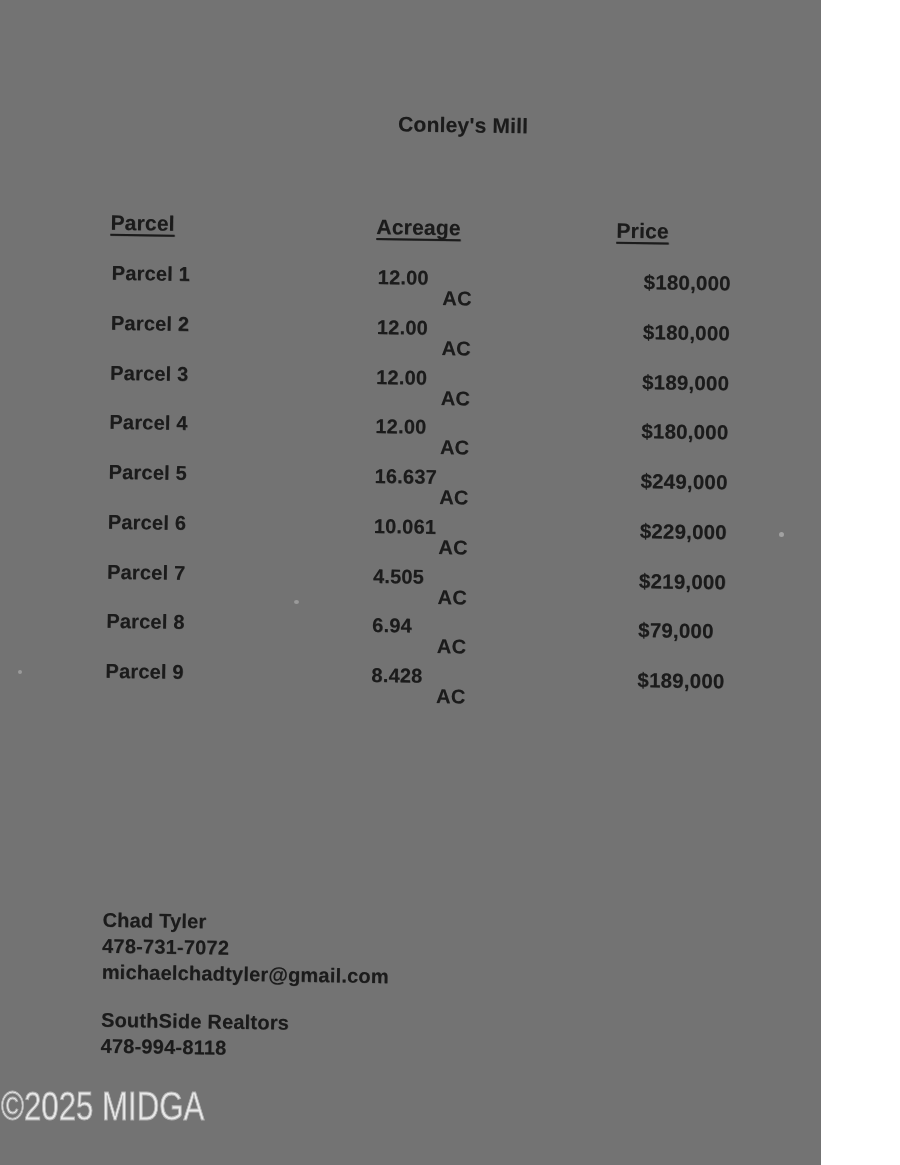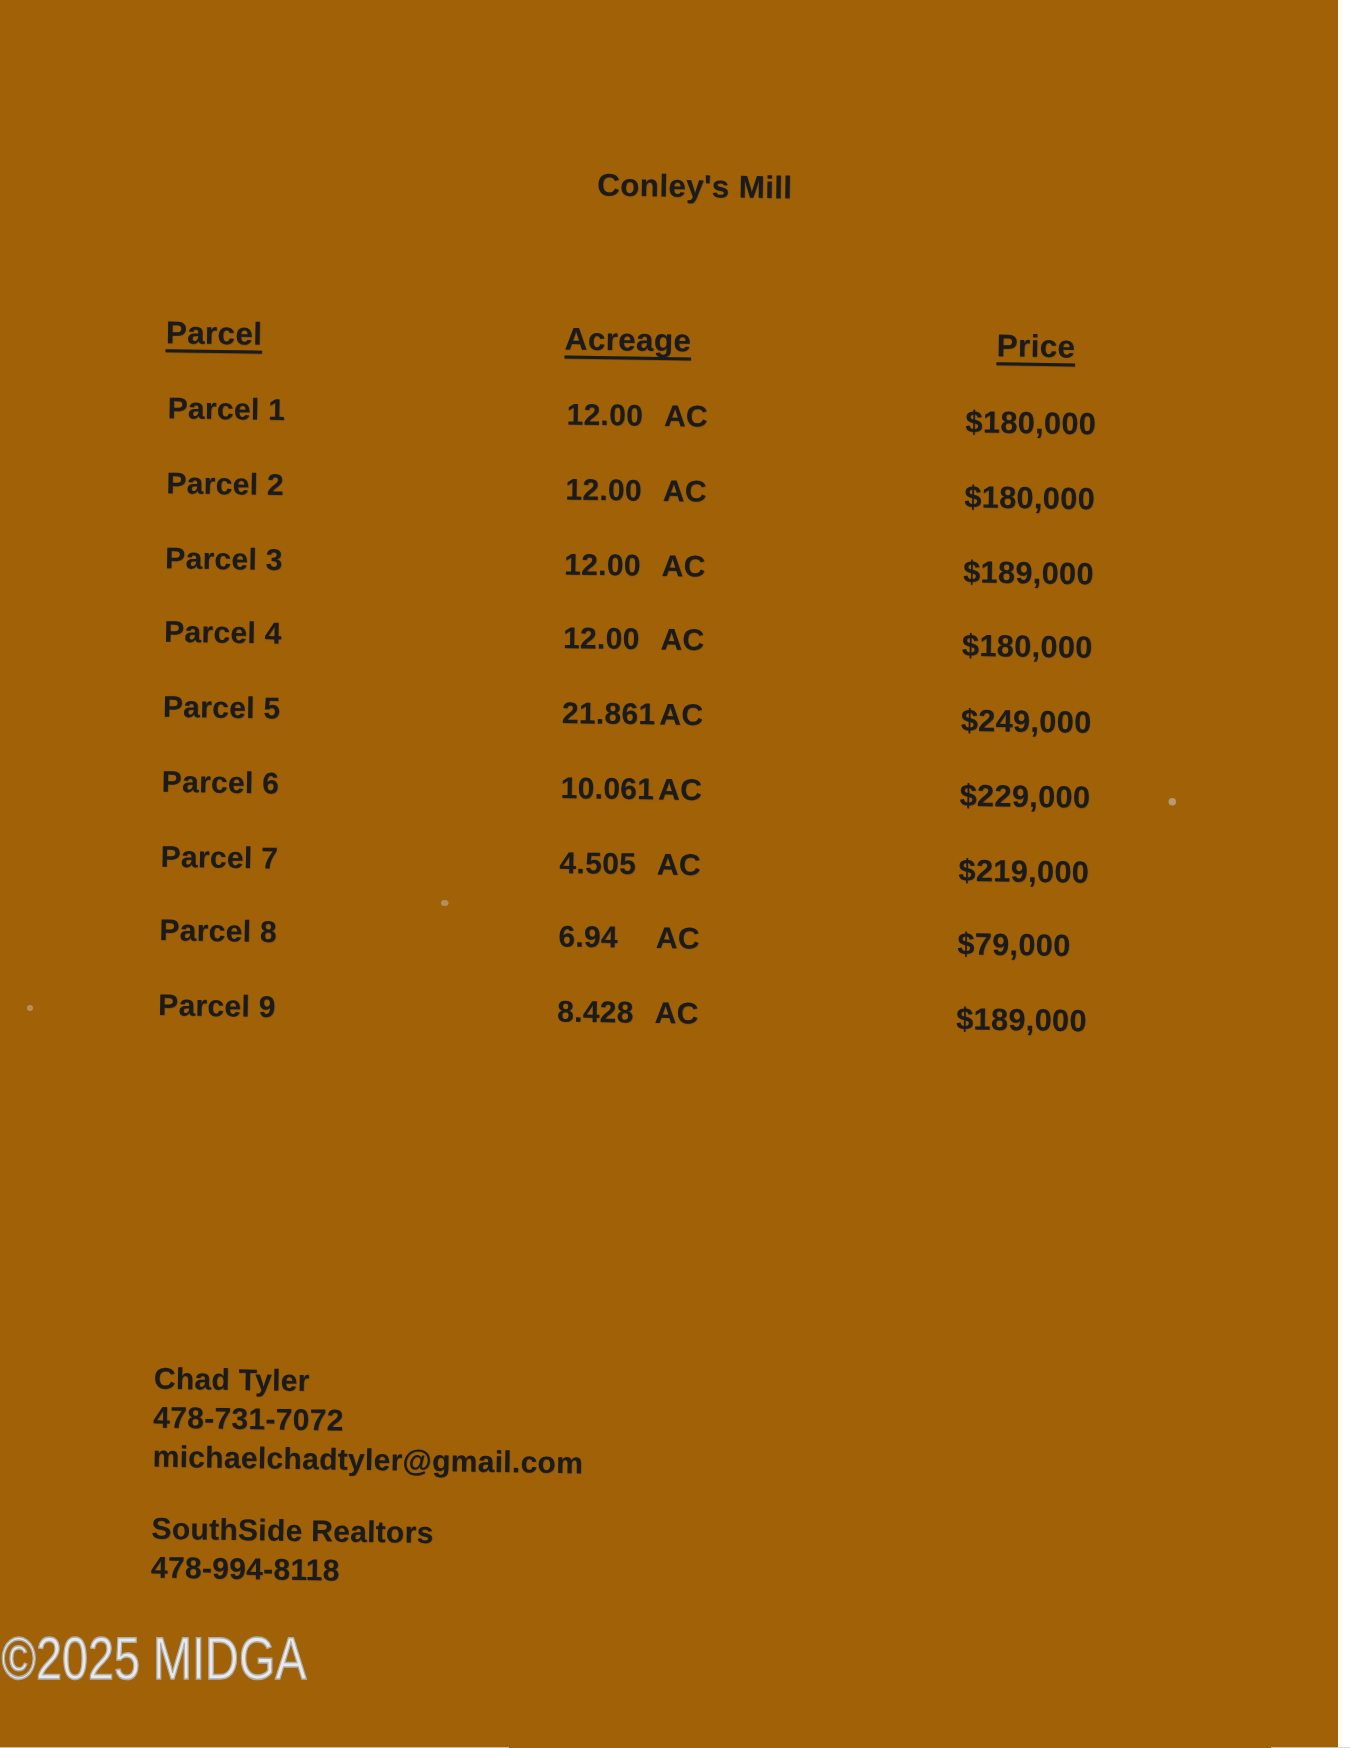--- a/index.html
+++ b/index.html
@@ -2,23 +2,23 @@
 <html><head>
 <meta charset="utf-8">
 <style>
   html, body {
     margin: 0;
     padding: 0;
     background: #ffffff;
   }
   .page {
     position: relative;
-    width: 892px;
+    width: 821px;
     height: 1165px;
-    background: #a16207;
+    background: #737373;
     overflow: hidden;
     font-family: "Liberation Sans", sans-serif;
     font-weight: 700;
     color: #1b1b1b;
   }
   
   .scan-content {
     position: absolute;
     inset: 0;
     transform: rotate(0.9deg);
@@ -35,31 +35,31 @@
   .thead-cell {
     position: absolute;
     top: 209px;
     font-size: 21px;
     text-decoration: underline;
     text-decoration-thickness: 2.2px;
     text-underline-offset: 4px;
   }
   .h-parcel { left: 114px; }
   .h-acre   { left: 380px; }
-  .h-price  { left: 668px; }
+  .h-price  { left: 620px; }
   .trow {
     position: absolute;
     left: 0;
     width: 100%;
     height: 26px;
     font-size: 20px;
   }
   .c-parcel { position: absolute; left: 116px; }
   .c-acre   { position: absolute; left: 382px; text-align: center; }
-  .c-unit   { position: absolute; left: 447px; }
+  .c-unit   { position: absolute; left: 447px; margin-top: 20px; }
   .c-price  { position: absolute; left: 648px; font-size: 20.5px; }
   .contact-block {
     position: absolute;
     left: 117px;
     top: 905px;
     font-size: 20px;
     line-height: 26px;
   }
   .contact-gap { height: 22px; }
   
@@ -119,21 +119,21 @@
           <span class="c-price">$189,000</span>
         </div>
         <div class="trow" style="top: 409px;">
           <span class="c-parcel">Parcel 4</span>
           <span class="c-acre">12.00</span>
           <span class="c-unit">AC</span>
           <span class="c-price">$180,000</span>
         </div>
         <div class="trow" style="top: 459px;">
           <span class="c-parcel">Parcel 5</span>
-          <span class="c-acre">21.861</span>
+          <span class="c-acre">16.637</span>
           <span class="c-unit">AC</span>
           <span class="c-price">$249,000</span>
         </div>
         <div class="trow" style="top: 509px;">
           <span class="c-parcel">Parcel 6</span>
           <span class="c-acre">10.061</span>
           <span class="c-unit">AC</span>
           <span class="c-price">$229,000</span>
         </div>
         <div class="trow" style="top: 559px;">

